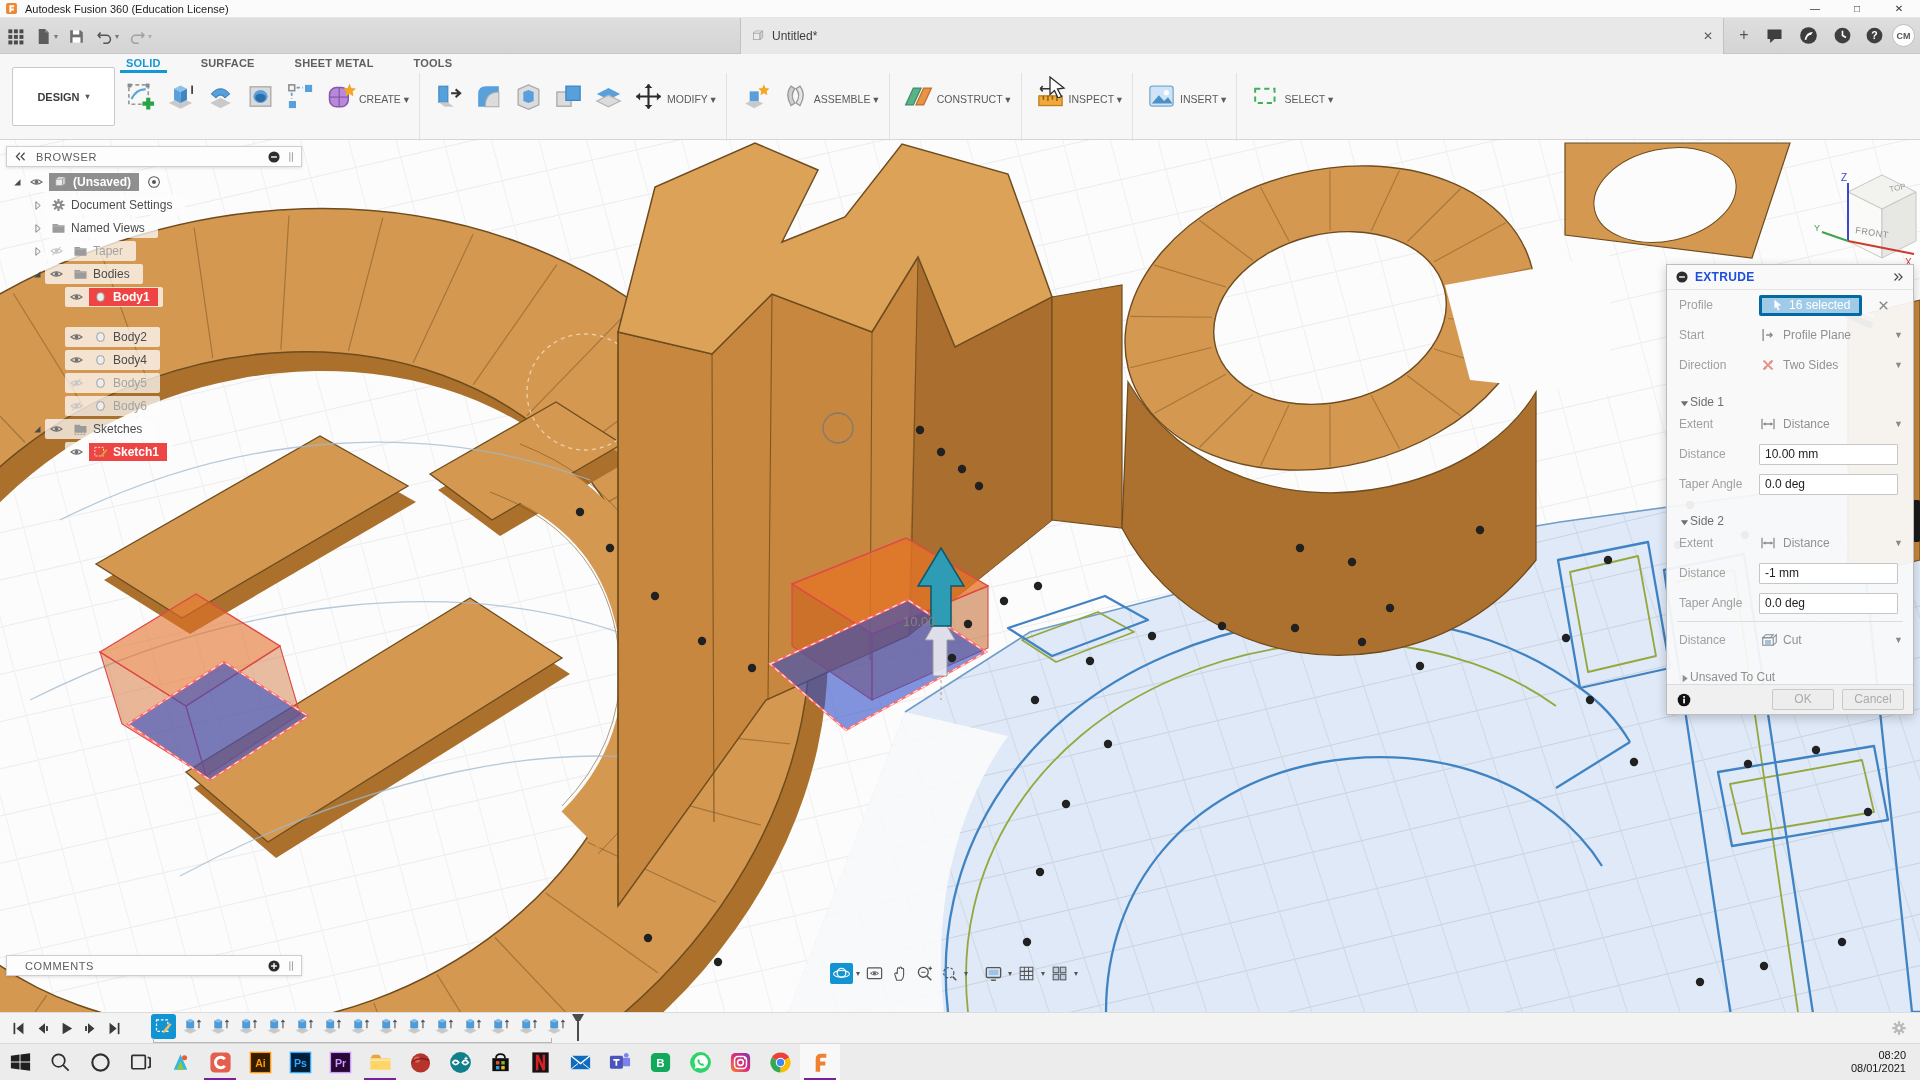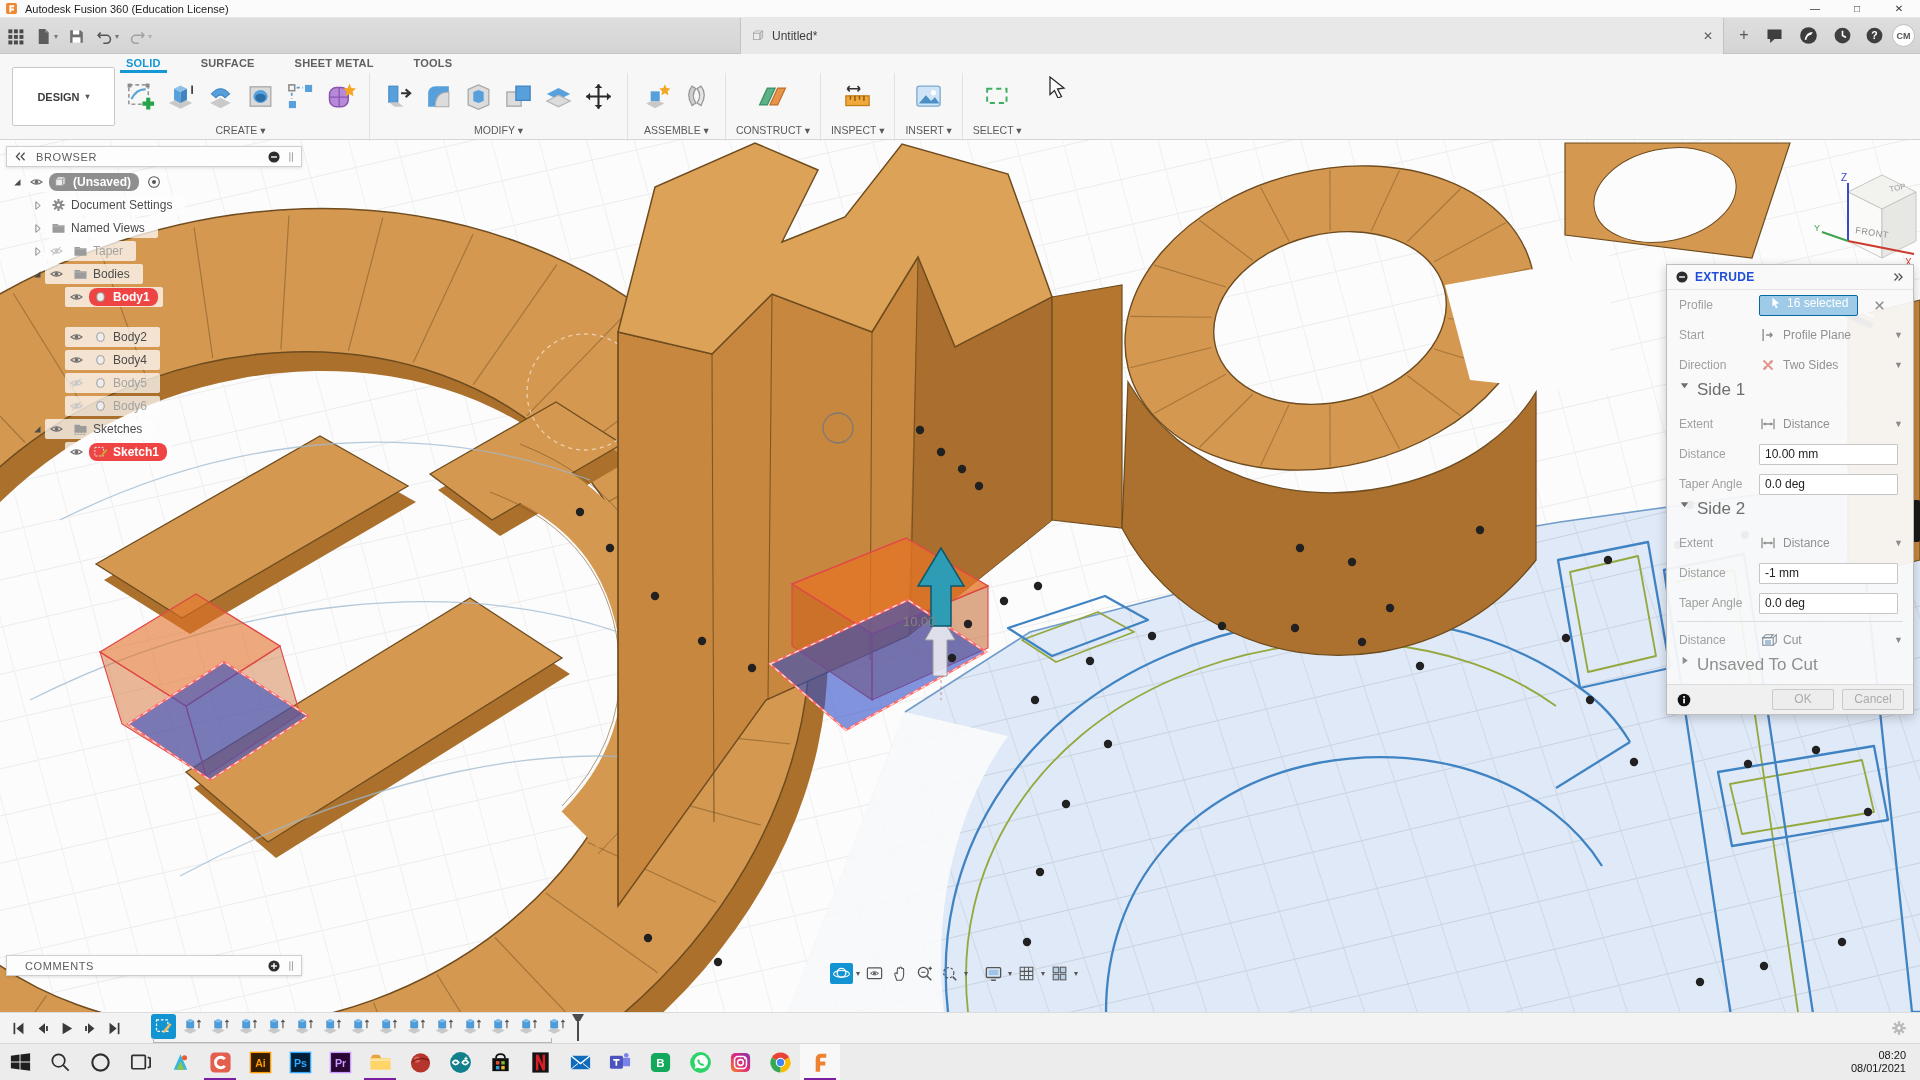--- a/index.html
+++ b/index.html
@@ -30,21 +30,21 @@
   #avatar{position:absolute;left:1892px;top:6px;width:23px;height:23px;border-radius:50%;background:#fdfdfd;border:1px solid #bdbdbd;font-size:9px;font-weight:bold;color:#555;display:flex;align-items:center;justify-content:center}
 
   
   #ribbon{position:absolute;top:54px;left:0;width:1920px;height:86px;background:#f7f7f7;border-bottom:1px solid #d5d5d5;z-index:40}
   #workspace-box{position:absolute;top:13px;left:12px;width:103px;height:59px;background:#fff;border:1px solid #c9c9c9;border-radius:2px;display:flex;align-items:center;justify-content:center;gap:6px;font-size:11px;font-weight:bold;color:#3d3d3d}
   #workspace-box .caret{font-size:8px;color:#555}
   #ribbon-tabs{position:absolute;top:1px;left:120px;display:flex;gap:28px}
   .rtab{font-size:11px;font-weight:bold;color:#606060;padding:2px 6px 1px;border-bottom:3px solid transparent;letter-spacing:.2px}
   .rtab.active{color:#1398d5;border-bottom-color:#1398d5}
   #ribbon-groups{position:absolute;top:19px;left:118px;display:flex;align-items:flex-start}
-  .rgroup{display:flex;flex-direction:column;align-items:center;padding:0 4px}
+  .rgroup{display:flex;flex-direction:row;align-items:center;padding:0 4px}
   .ricons{display:flex;gap:3px;height:46px;align-items:center}
   .ribtn{width:37px;height:42px;display:flex;align-items:center;justify-content:center}
   .ribtn .icon{width:31px;height:31px}
   .rlabel{font-size:10.5px;color:#5a5a5a;margin-top:5px;white-space:nowrap}
   .rsep{width:1px;background:#e2e2e2;height:68px;margin:0 6px}
 
   
   #viewport{position:absolute;top:140px;left:0;width:1920px;height:872px;background:#fcfcfc}
   #viewport svg{display:block}
 
@@ -53,45 +53,45 @@
   .float-header{height:21px;background:#fdfdfd;border:1px solid #cfcfcf;display:flex;align-items:center;box-shadow:0 1px 3px rgba(0,0,0,.12)}
   .float-header .hico{width:15px;height:15px;margin-left:6px}
   .float-header .htxt{font-size:11px;color:#5c5c5c;letter-spacing:.6px;margin-left:8px}
   .float-header .hright{margin-left:auto;display:flex;align-items:center;gap:3px;margin-right:3px}
   .float-header .hright .icon{width:14px;height:14px}
   #browser-rows{margin-top:5px}
   .brow{display:flex;align-items:center;height:20px;margin-bottom:3px}
   .bexp{width:15px;height:13px;flex:none}
   .bstrip{display:flex;align-items:center;background:rgba(253,253,253,.74);border-radius:2px;padding:1px 5px 1px 2px;gap:3px}
   .beye{width:19px;height:14px;flex:none}
-  .bchip{display:flex;align-items:center;gap:4px;padding:1px 8px 1px 3px;border-radius:8px}
+  .bchip{display:flex;align-items:center;gap:4px;padding:1px 8px 1px 3px;border-radius:0}
   .bchip .bicon{width:17px;height:16px}
   .blabel{font-size:12px;color:#4c4c4c;white-space:nowrap}
   .blabel.dim{color:#a3a3a3}
   .bchip.sel{background:#ef4444}
   .bchip.sel .blabel{color:#fff;font-weight:bold}
   .bchip.root{background:#8f8f8f}
   .bchip.root .blabel{color:#fff;font-weight:bold}
   .btarget{width:16px;height:16px;margin-left:4px}
 
   
   #extrude-dialog{position:absolute;left:1666px;top:264px;width:248px;background:rgba(249,249,249,.94);border:1px solid #bdbdbd;box-shadow:0 3px 10px rgba(0,0,0,.2);z-index:35}
   #dlg-header{height:25px;display:flex;align-items:center;gap:6px;padding:0 8px;border-bottom:1px solid #e4e4e4}
   #dlg-header .icon{width:14px;height:14px}
   #dlg-title{font-size:12px;font-weight:bold;color:#1d4ed8;letter-spacing:.3px}
   #dlg-header .hspace{flex:1}
   .drow{display:flex;align-items:center;height:30px;padding:0 10px 0 12px}
   .dlabel{width:80px;font-size:12px;color:#a0a0a0;flex:none}
   .dctl{flex:1;display:flex;align-items:center;gap:6px;color:#919191;font-size:12px}
   .dctl .cicon{width:18px;height:18px}
   .dcaret{margin-left:auto;color:#8a8a8a;font-size:9px}
-  .pchip{display:flex;gap:4px;background:#9fcbe9;border:1px solid #0369a1;border-radius:2px;height:21px;padding:0 9px;color:#fff;font-size:12px}
+  .pchip{display:flex;align-items:center;gap:4px;background:#9fcbe9;border:3px solid #0369a1;border-radius:2px;height:21px;padding:0 9px;color:#fff;font-size:12px}
   .pchip .cicon{width:14px;height:14px}
   .pclear{width:15px;height:15px;margin-left:8px}
-  .dsect{display:flex;align-items:flex-start;gap:7px;height:29px;padding:0 12px;color:#6e6e6e;font-size:17px}
+  .dsect{display:flex;align-items:flex-end;gap:0;height:29px;padding:0 12px;color:#6e6e6e;font-size:12px}
   .dsect .icon{width:11px;height:11px}
   .dinput{width:139px;height:21px;border:1px solid #c6c6c6;border-radius:1px;font-size:12px;font-family:"Liberation Sans",sans-serif;padding:0 5px;color:#222;background:#fff}
   .ddiv{height:1px;background:#dcdcdc;margin:3px 10px}
   #dlg-footer{height:30px;background:#f0f0f0;border-top:1px solid #dcdcdc;display:flex;align-items:center;padding:0 9px}
   #dlg-footer .icon{width:16px;height:16px}
   .dbtn{min-width:62px;height:21px;background:#ededed;border:1px solid #c9c9c9;border-radius:2px;color:#ababab;font-size:12px;text-align:center;line-height:19px;margin-left:8px}
   #dlg-footer .fspace{flex:1}
 
   
   #comments-bar{position:absolute;left:6px;top:955px;width:296px;z-index:30}

